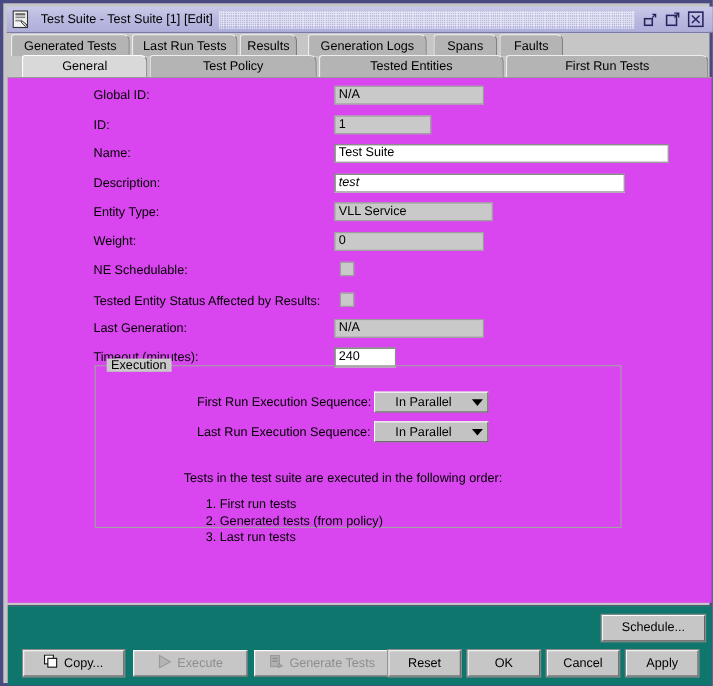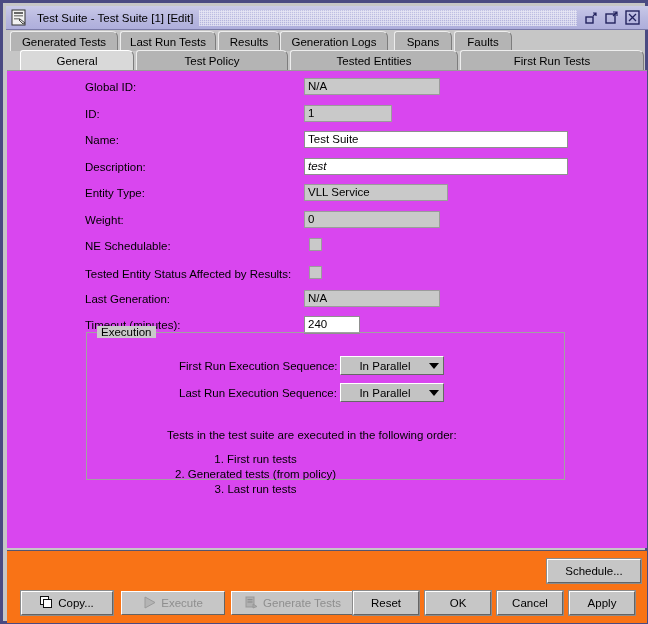--- a/index.html
+++ b/index.html
@@ -259,21 +259,21 @@
     width: 640px;
     height: 0;
     border-top: 1px solid #555570;
   }
   .bottom {
     position: absolute;
     left: 4px;
     top: 548px;
     width: 640px;
     height: 72px;
-    background: #f97316;
+    background: #0f766e;
   }
 
   .btn {
     position: absolute;
     background: #c6c6c6;
     border-top: 1px solid #ffffff;
     border-left: 1px solid #ffffff;
     border-right: 1px solid #646464;
     border-bottom: 1px solid #646464;
     box-sizing: border-box;
@@ -333,21 +333,21 @@
     </div>
   </div>
 
   <div class="tabstrip row1">
     <div class="tab" style="left:4px;  width:108px;">
         <span>Generated Tests</span>
       </div>
     <div class="tab" style="left:114px; width:96px;">
         <span>Last Run Tests</span>
       </div>
-    <div class="tab" style="left:212px; width:62px;">
+    <div class="tab" style="left:212px; width:52px;">
         <span>Results</span>
       </div>
     <div class="tab" style="left:274px; width:108px;">
         <span>Generation Logs</span>
       </div>
     <div class="tab" style="left:388px; width:58px;">
         <span>Spans</span>
       </div>
     <div class="tab" style="left:448px; width:58px;">
         <span>Faults</span>
@@ -376,21 +376,21 @@
       <div class="field ro" style="width:136px;">N/A</div>
     </div>
 
     <div class="form-row" style="top:34px;">
       <span class="lbl">ID:</span>
       <div class="field ro" style="width:88px;">1</div>
     </div>
 
     <div class="form-row" style="top:60px;">
       <span class="lbl">Name:</span>
-      <div class="field rw" style="width:264px;">Test Suite</div>
+      <div class="field rw" style="width:304px;">Test Suite</div>
     </div>
 
     <div class="form-row" style="top:87px;">
       <span class="lbl">Description:</span>
       <div class="field rw" style="width:264px;font-style:italic;">test</div>
     </div>
 
     <div class="form-row" style="top:113px;">
       <span class="lbl">Entity Type:</span>
       <div class="field ro" style="width:144px;">VLL Service</div>
@@ -435,21 +435,21 @@
       <div class="grow-lbl" style="left:92px; top:54px;">Last Run Execution Sequence:</div>
       <div class="combo" style="left:253px; top:50px;">
         <span class="ctext">In Parallel</span>
         <span class="carrow">
             <span class="arrow-dn"></span>
           </span>
       </div>
 
       <div class="note" style="left:80px; top:96px;">Tests in the test suite are executed in the following order:</div>
 
-      <div class="steps" style="left:88px; top:119px;text-align:center;">
+      <div class="steps" style="left:100px; top:119px;">
         <div>1. First run tests</div>
         <div>2. Generated tests (from policy)</div>
         <div>3. Last run tests</div>
       </div>
 
     </div>
 
   </div>
 
   <div class="sep"></div>

